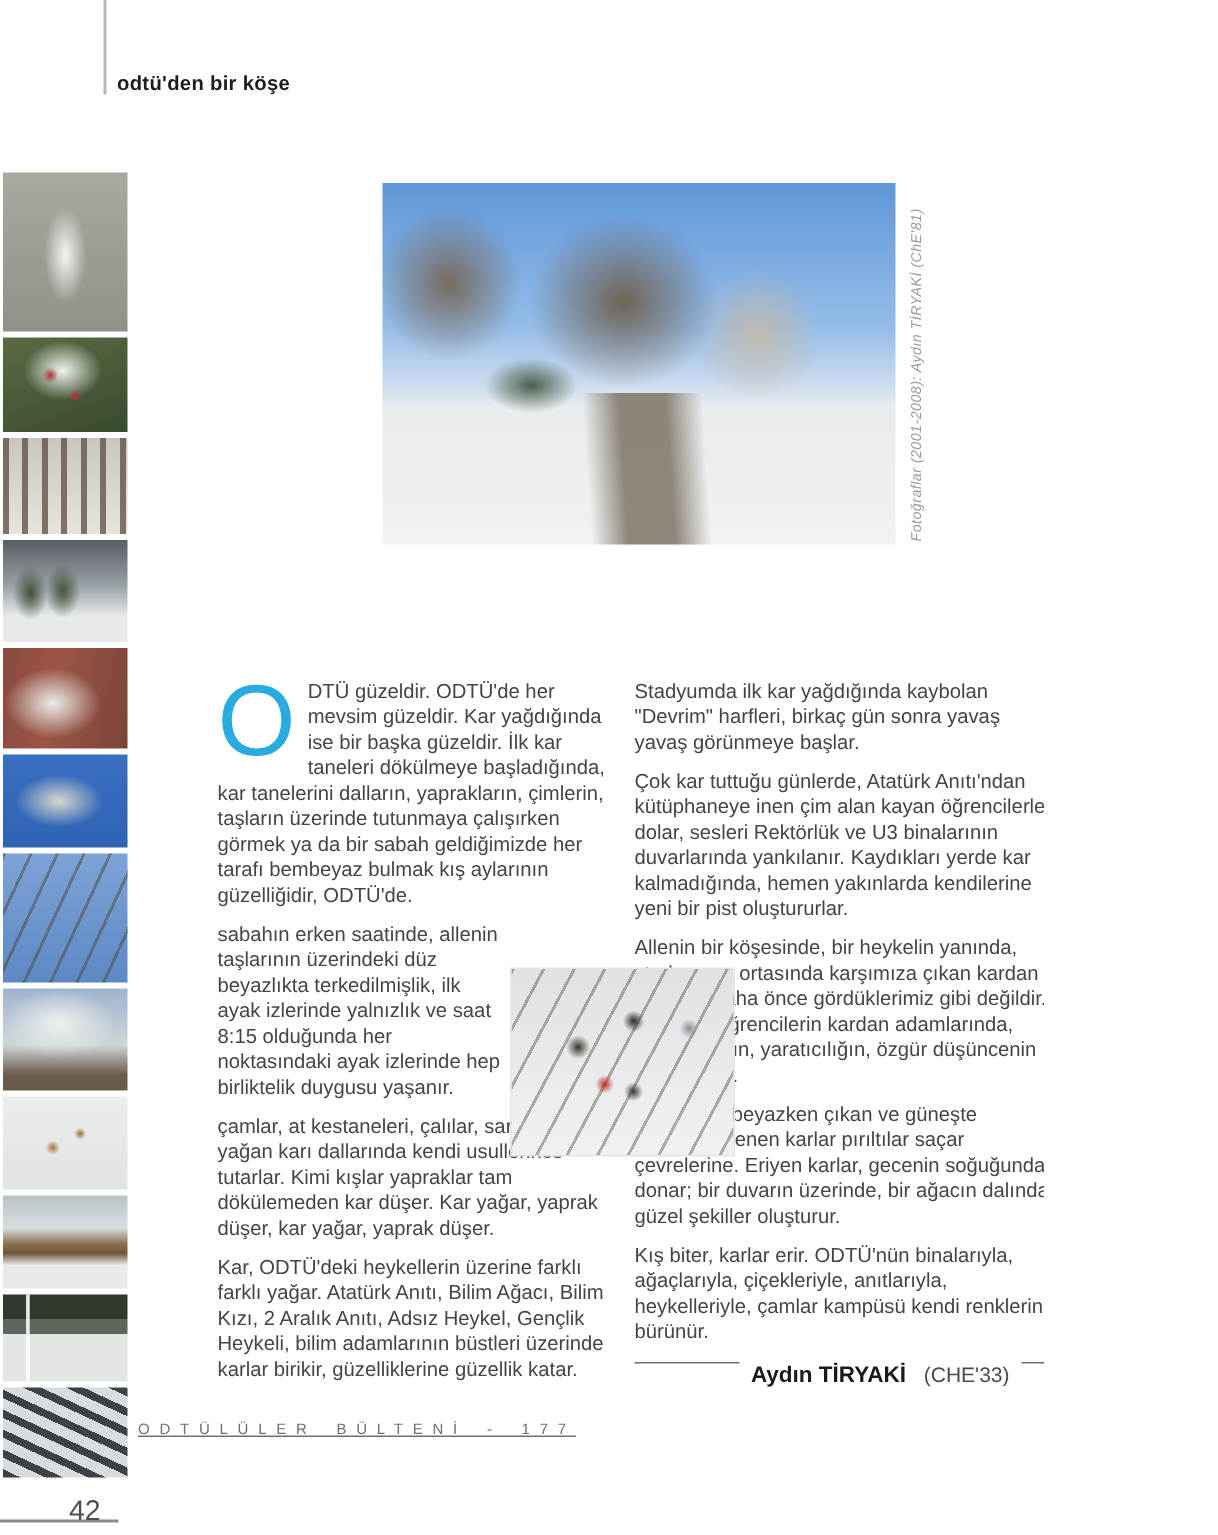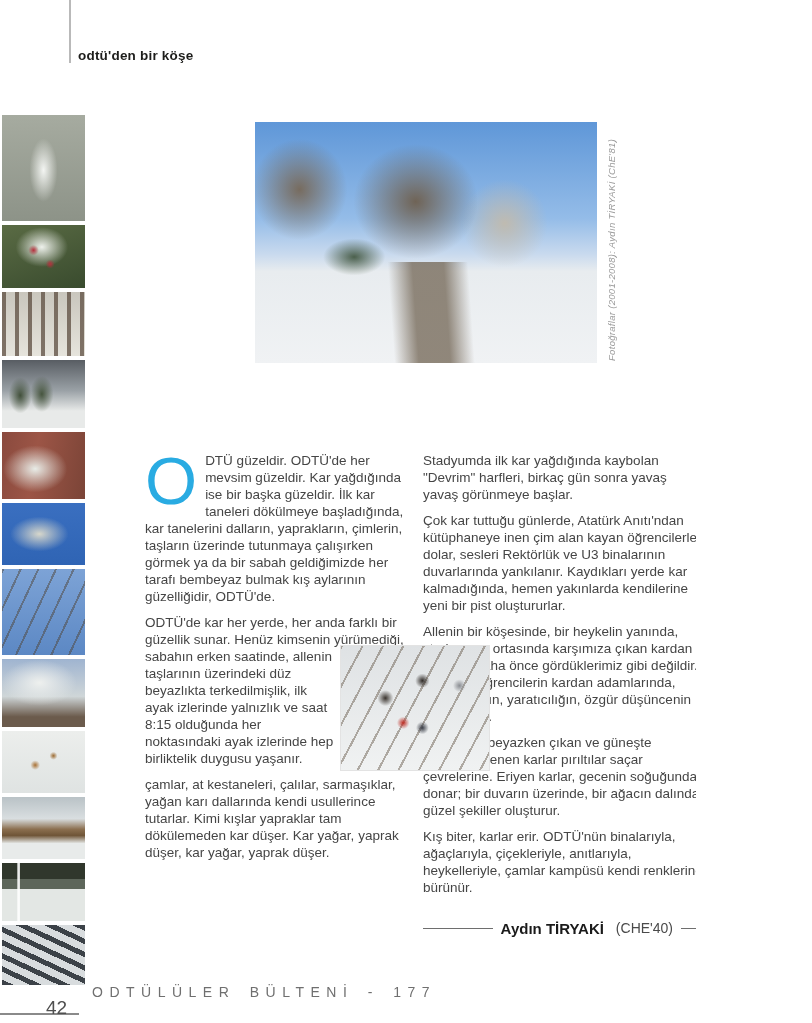--- a/index.html
+++ b/index.html
@@ -79,31 +79,31 @@
       radial-gradient(circle 10px at 30% 42%,#3a342e,rgba(58,52,46,0) 80%),
       radial-gradient(circle 9px at 55% 28%,#2f2a26,rgba(47,42,38,0) 80%),
       radial-gradient(circle 8px at 80% 32%,#8a8d92,rgba(138,141,146,0) 80%),
       radial-gradient(circle 8px at 42% 62%,#c03128,rgba(192,49,40,0) 78%),
       radial-gradient(circle 8px at 55% 66%,#3b3f49,rgba(59,63,73,0) 80%),
       repeating-linear-gradient(118deg,rgba(96,82,66,.45) 0 2px,rgba(0,0,0,0) 2px 18px),
       linear-gradient(180deg,#dfe2e4,#f0f2f2);
     border:1px solid #e3e3e3;}
 
   
-  #signature{display:flex;align-items:center;gap:8px;margin-top:24px;}
+  #signature{display:flex;gap:8px;margin-top:12px;}
   #signature .rule{height:1px;background:#6e6e6e;}
   #signature .rule.grow{flex:1;}
   #signature .rule.end{width:22px;}
   .sig-name{font-size:15px;font-weight:700;color:#1a1a1a;white-space:pre;}
   .sig-suffix{font-size:14px;color:#4a4a4a;white-space:pre;}
 
   
   #footer-rule{position:absolute;left:0;top:1013px;width:79px;height:2px;background:#8a8a8a;}
   #footer-pagenum{position:absolute;left:46px;top:997px;font-size:19px;color:#4f4f4f;}
-  #footer-bulletin{position:absolute;left:92px;top:984px;font-size:14px;color:#6f6f6f;letter-spacing:6.5px;word-spacing:4px;white-space:nowrap;}
+  #footer-bulletin{position:absolute;left:92px;top:948px;font-size:10px;color:#6f6f6f;letter-spacing:6.5px;word-spacing:4px;white-space:nowrap;text-decoration:underline;}
 </style>
 </head>
 <body>
 
 <div id="page">
 
   <div class="hdr-rule"></div>
   <div class="hdr-label">odtü'den bir köşe</div>
 
   <div class="strip" id="strip-left">
@@ -138,37 +138,37 @@
 
   <div id="rot-caption">
     <span>Fotoğraflar (2001-2008): Aydın TİRYAKİ (ChE'81)</span>
   </div>
 
 
   <div id="article">
     <div class="col-left">
       <p><span class="dropcap">O</span><span>DTÜ güzeldir. ODTÜ'de her mevsim güzeldir. Kar yağdığında ise bir başka güzeldir. İlk kar taneleri dökülmeye başladığında, kar tanelerini dalların, yaprakların, çimlerin, taşların üzerinde tutunmaya çalışırken görmek ya da bir sabah geldiğimizde her tarafı bembeyaz bulmak kış aylarının güzelliğidir, ODTÜ'de.</span></p>
       <p>
-          <span class="seg">ODTÜ'de kar her yerde, her anda farklı bir güzellik sunar. Henüz kimsenin yürümediği,</span>
           <span class="seg narrow-right">sabahın erken saatinde, allenin taşlarının üzerindeki düz beyazlıkta terkedilmişlik, ilk ayak izlerinde yalnızlık ve saat 8:15 olduğunda her noktasındaki ayak izlerinde hep birliktelik duygusu yaşanır.</span>
         </p>
       <p>
           <span class="seg">çamlar, at kestaneleri, çalılar, sarmaşıklar, yağan karı dallarında kendi usullerince tutarlar. Kimi kışlar yapraklar tam dökülemeden kar düşer. Kar yağar, yaprak düşer, kar yağar, yaprak düşer.</span>
         </p>
+      <p><span>Kar, ODTÜ'deki heykellerin üzerine farklı farklı yağar. Atatürk Anıtı, Bilim Ağacı, Bilim Kızı, 2 Aralık Anıtı, Adsız Heykel, Gençlik Heykeli, bilim adamlarının büstleri üzerinde karlar birikir, güzelliklerine güzellik katar.</span></p>
     </div>
     <div class="col-right">
       <p><span>Stadyumda ilk kar yağdığında kaybolan "Devrim" harfleri, birkaç gün sonra yavaş yavaş görünmeye başlar.</span></p>
       <p><span>Çok kar tuttuğu günlerde, Atatürk Anıtı'ndan kütüphaneye inen çim alan kayan öğrencilerle dolar, sesleri Rektörlük ve U3 binalarının duvarlarında yankılanır. Kaydıkları yerde kar kalmadığında, hemen yakınlarda kendilerine yeni bir pist oluştururlar.</span></p>
       <p class="indent-left"><span>Allenin bir köşesinde, bir heykelin yanında, stadyumun ortasında karşımıza çıkan kardan adamlar daha önce gördüklerimiz gibi değildir. ODTÜ'lü öğrencilerin kardan adamlarında, farklı bakışın, yaratıcılığın, özgür düşüncenin izleri vardır.</span></p>
       <p><span>Yerler bembeyazken çıkan ve güneşte erimeye direnen karlar pırıltılar saçar çevrelerine. Eriyen karlar, gecenin soğuğunda donar; bir duvarın üzerinde, bir ağacın dalında güzel şekiller oluşturur.</span></p>
       <p><span>Kış biter, karlar erir. ODTÜ'nün binalarıyla, ağaçlarıyla, çiçekleriyle, anıtlarıyla, heykelleriyle, çamlar kampüsü kendi renklerine bürünür.</span></p>
       <div id="signature">
         <div class="rule grow"></div>
         <span class="sig-name">Aydın TİRYAKİ</span>
-          <span class="sig-suffix"> (CHE'40)</span>
+          <span class="sig-suffix"> (CHE'33)</span>
         <div class="rule end"></div>
       </div>
     </div>
   </div>
 
   <div id="inset-photo"></div>
 
   <div id="footer-rule"></div>
   <div id="footer-pagenum">42</div>
   <div id="footer-bulletin">ODTÜLÜLER BÜLTENİ - 177</div>

